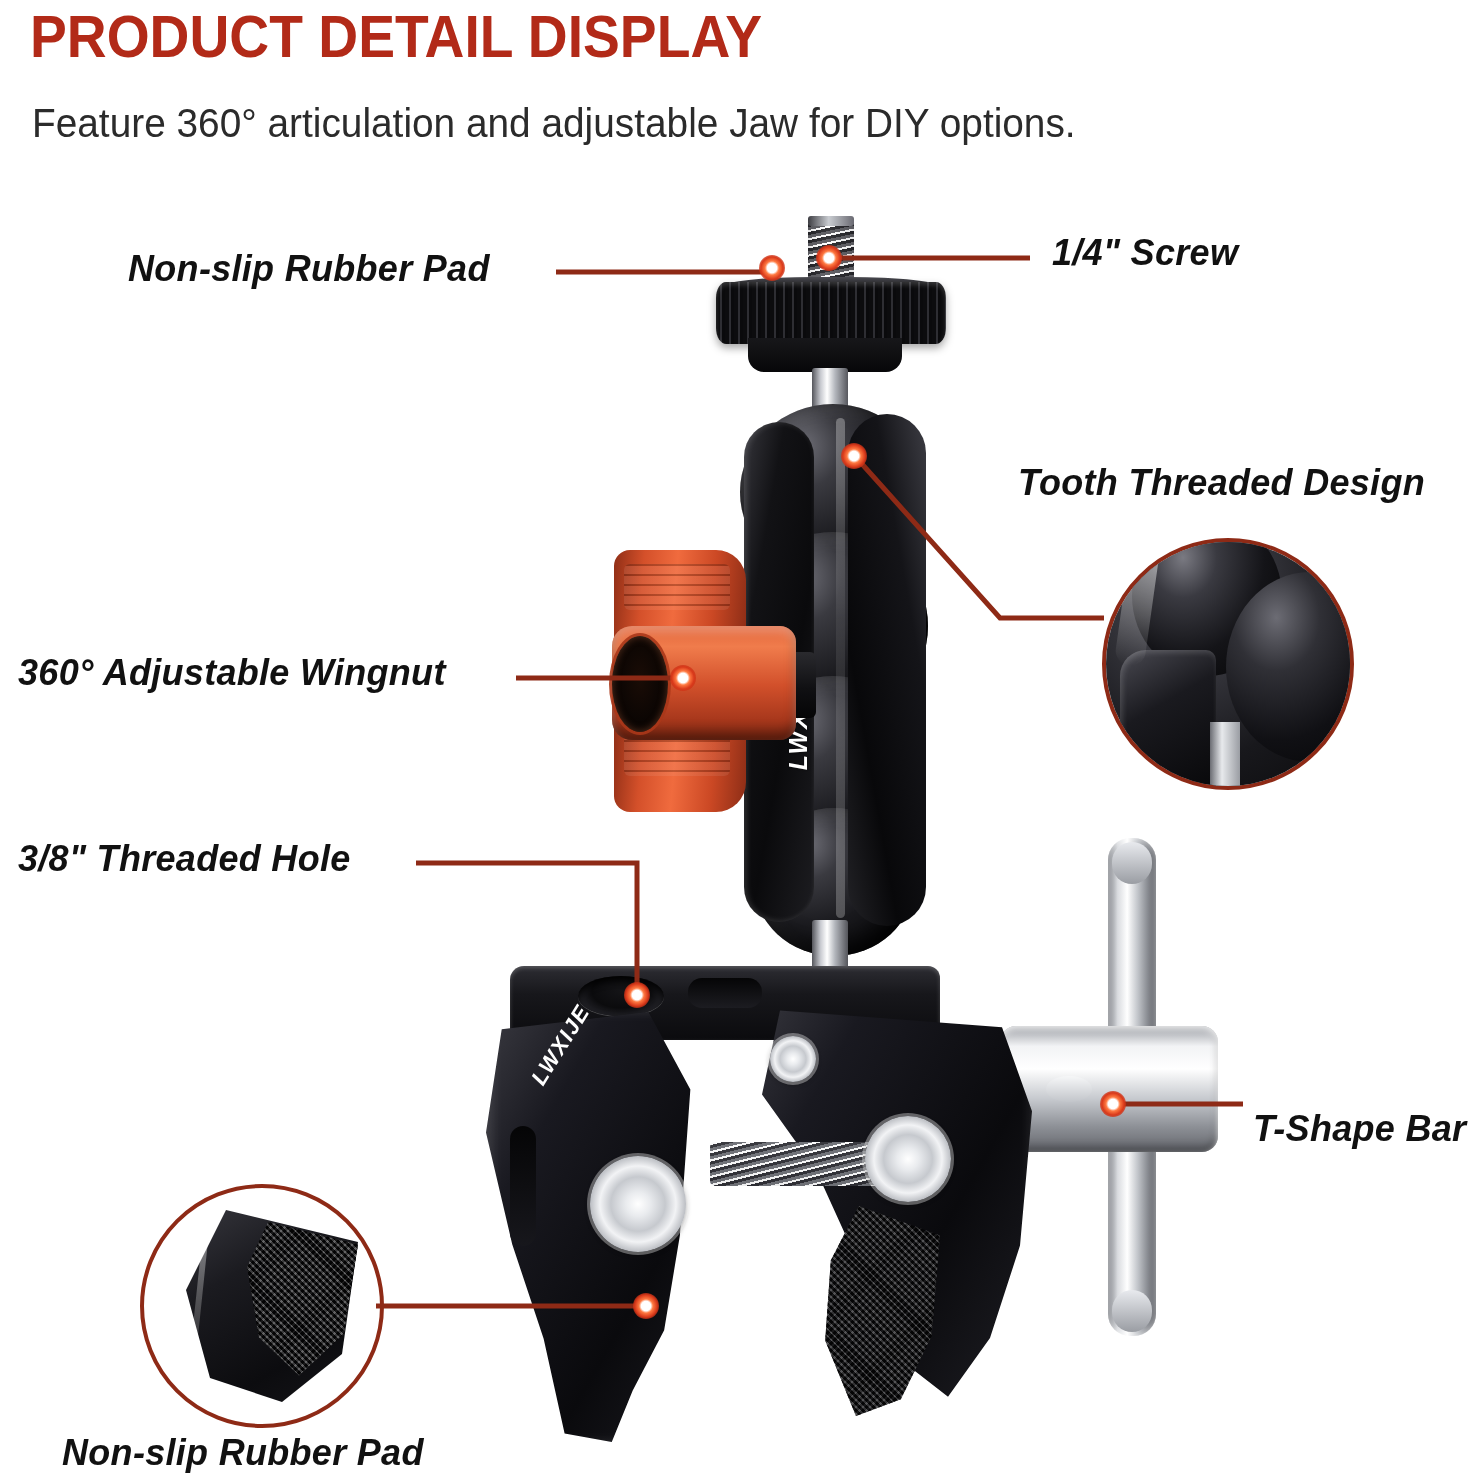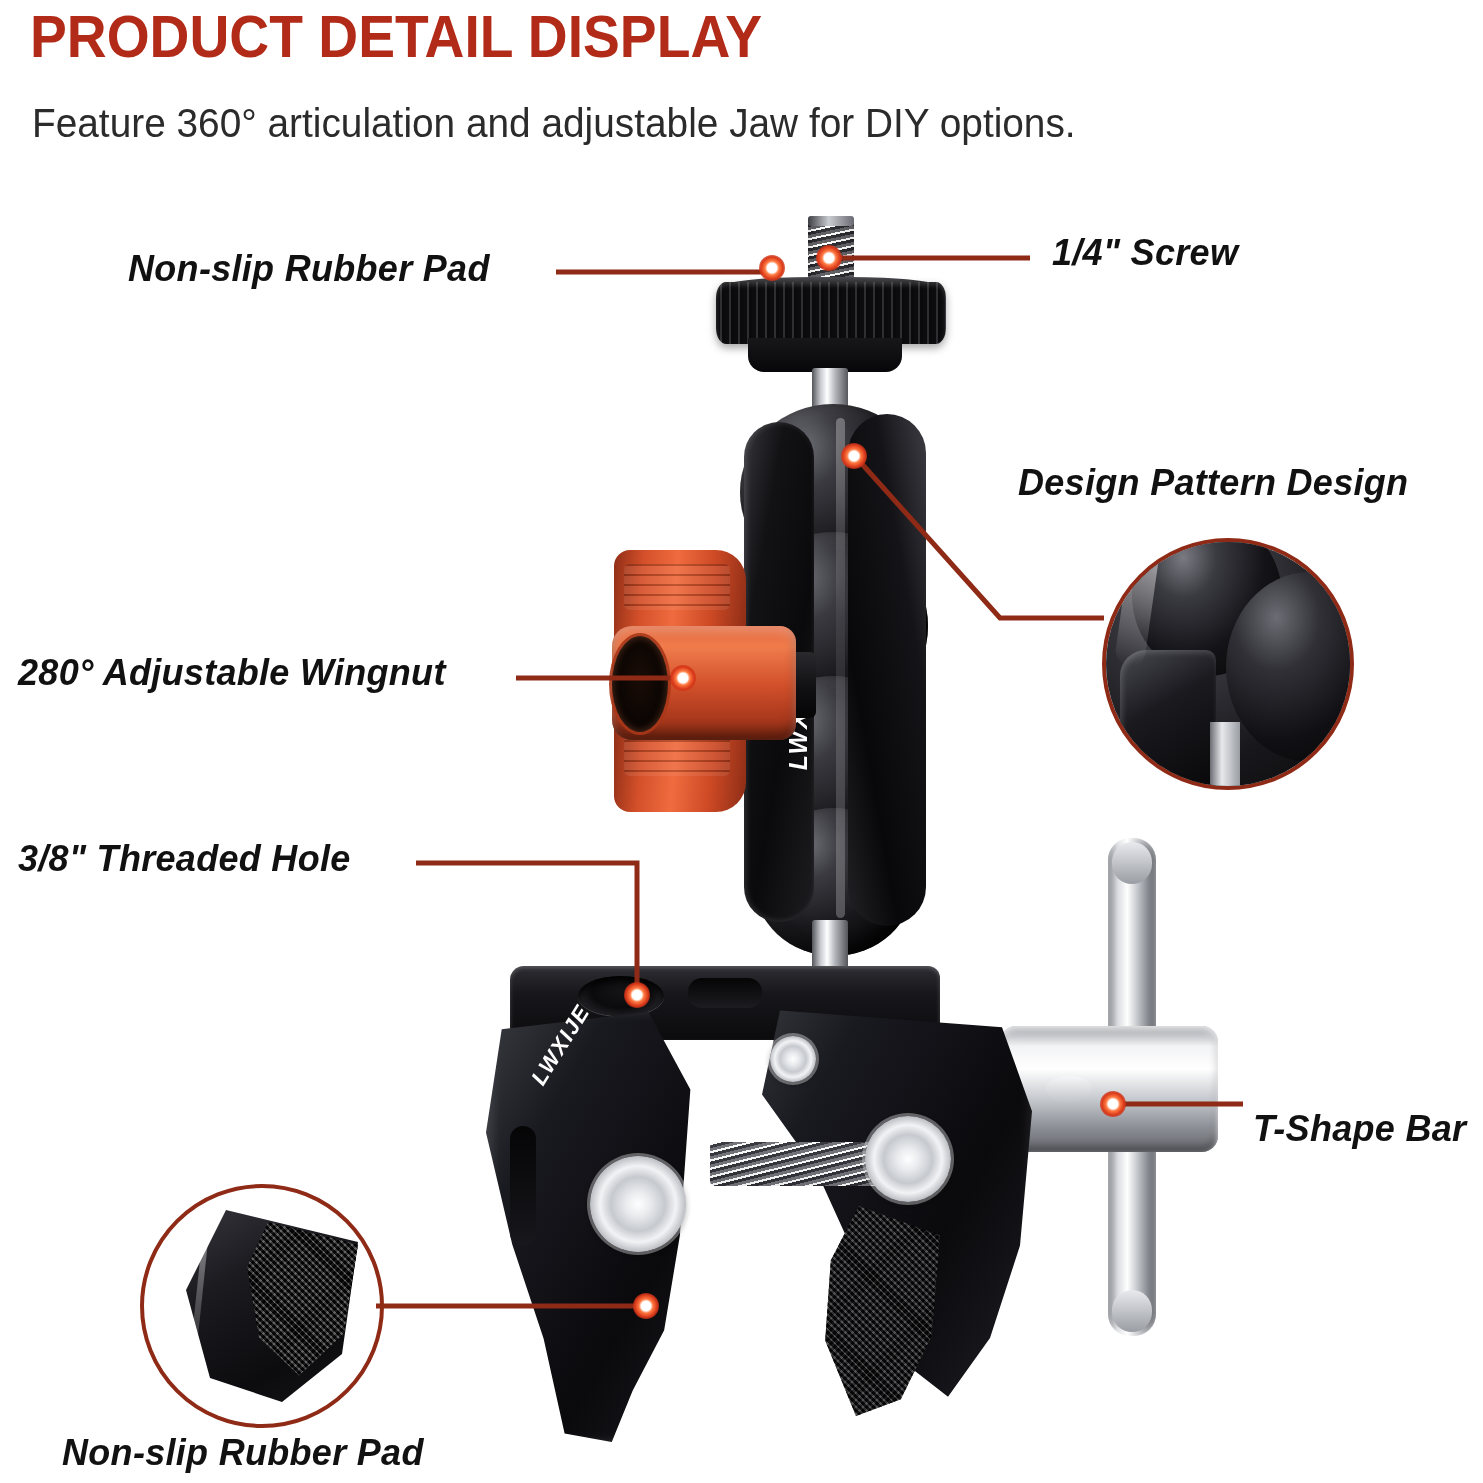--- a/index.html
+++ b/index.html
@@ -415,23 +415,23 @@
         <path d="M 1120 1104 L 1243 1104"></path>
         <path d="M 376 1306 L 640 1306"></path>
       </g>
   </svg>
 
   <div id="callout-layer">
       <div class="lbl" style="left: 128px; top: 248px;">Non-slip Rubber Pad</div>
       <div class="dot" style="left: 772px; top: 268px;"></div>
       <div class="lbl" style="left: 1052px; top: 232px;">1/4" Screw</div>
       <div class="dot" style="left: 829px; top: 258px;"></div>
-      <div class="lbl" style="left: 1018px; top: 462px;">Design Pattern Design</div>
+      <div class="lbl" style="left: 1018px; top: 462px;">Tooth Threaded Design</div>
       <div class="dot" style="left: 854px; top: 456px;"></div>
-      <div class="lbl" style="left: 18px; top: 652px;">280° Adjustable Wingnut</div>
+      <div class="lbl" style="left: 18px; top: 652px;">360° Adjustable Wingnut</div>
       <div class="dot" style="left: 683px; top: 678px;"></div>
       <div class="lbl" style="left: 18px; top: 838px;">3/8" Threaded Hole</div>
       <div class="dot" style="left: 637px; top: 995px;"></div>
       <div class="lbl" style="left: 1253px; top: 1108px;">T-Shape Bar</div>
       <div class="dot" style="left: 1113px; top: 1104px;"></div>
       <div class="lbl" style="left: 62px; top: 1432px;">Non-slip Rubber Pad</div>
       <div class="dot" style="left: 646px; top: 1306px;"></div>
     </div>
 
 </div>

